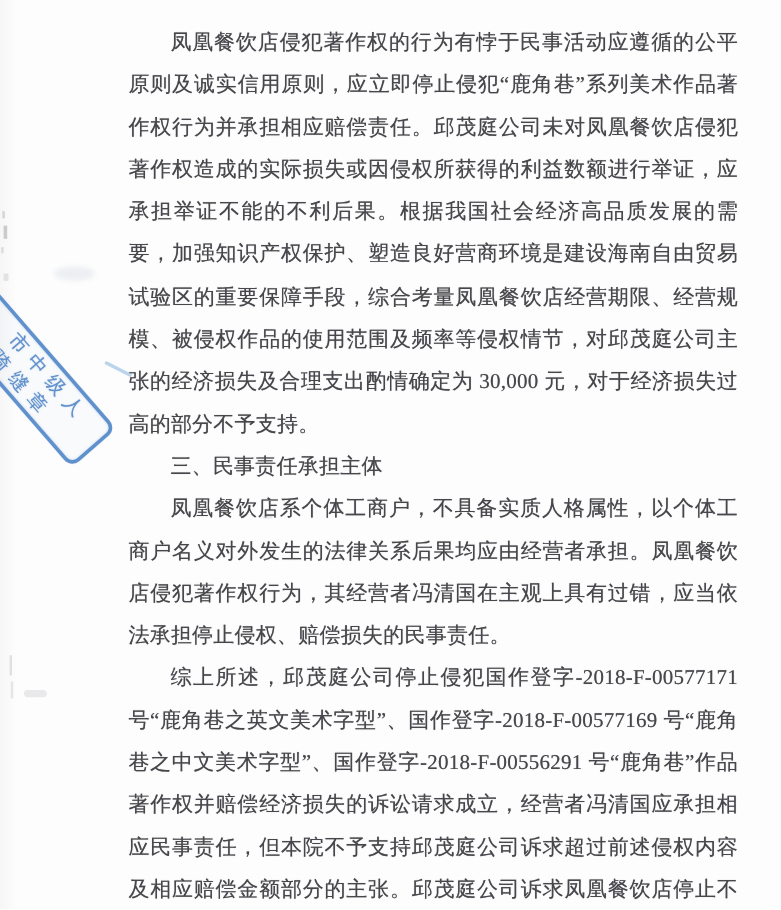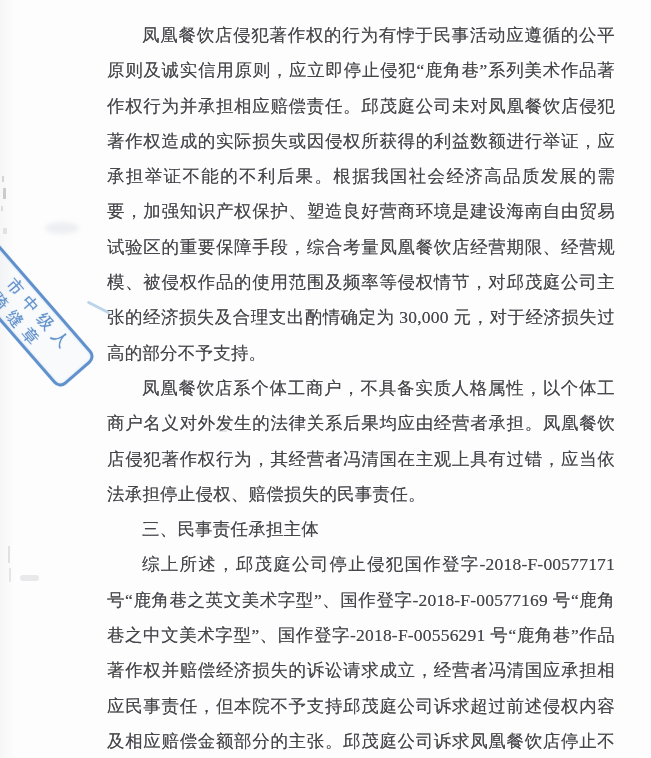--- a/index.html
+++ b/index.html
@@ -75,22 +75,22 @@
   .a9 { left: 86px; top: 306px; width: 25px; height: 3px;  background:#a4c6e6; opacity:.75; border-radius: 2px; transform: rotate(27deg); }
   .a10{ left: 219px; top: 430px; width: 8px; height: 2px;  background:#c8c8cd; opacity:.4; }
 </style>
 </head>
 <body>
 
 <div class="page">
 
   <div class="judgment-body">
     <p>凤凰餐饮店侵犯著作权的行为有悖于民事活动应遵循的公平原则及诚实信用原则，应立即停止侵犯“鹿角巷”系列美术作品著作权行为并承担相应赔偿责任。邱茂庭公司未对凤凰餐饮店侵犯著作权造成的实际损失或因侵权所获得的利益数额进行举证，应承担举证不能的不利后果。根据我国社会经济高品质发展的需要，加强知识产权保护、塑造良好营商环境是建设海南自由贸易试验区的重要保障手段，综合考量凤凰餐饮店经营期限、经营规模、被侵权作品的使用范围及频率等侵权情节，对邱茂庭公司主张的经济损失及合理支出酌情确定为 30,000 元，对于经济损失过高的部分不予支持。</p>
+    <p>三、民事责任承担主体</p>
     <p>凤凰餐饮店系个体工商户，不具备实质人格属性，以个体工商户名义对外发生的法律关系后果均应由经营者承担。凤凰餐饮店侵犯著作权行为，其经营者冯清国在主观上具有过错，应当依法承担停止侵权、赔偿损失的民事责任。</p>
-    <p>三、民事责任承担主体</p>
     <p>综上所述，邱茂庭公司停止侵犯国作登字-2018-F-00577171 号“鹿角巷之英文美术字型”、国作登字-2018-F-00577169 号“鹿角巷之中文美术字型”、国作登字-2018-F-00556291 号“鹿角巷”作品著作权并赔偿经济损失的诉讼请求成立，经营者冯清国应承担相应民事责任，但本院不予支持邱茂庭公司诉求超过前述侵权内容及相应赔偿金额部分的主张。邱茂庭公司诉求凤凰餐饮店停止不正当竞争行为的诉讼请求不成立，本院不予支持。依照《中华人民共和</p>
   </div>
 
   <div class="stamp">
     <div class="stamp-row row1">市中级人</div>
     <div class="stamp-row row2">骑缝章</div>
   </div>
 
   <div class="artifact a1"></div>
   <div class="artifact a2"></div>

